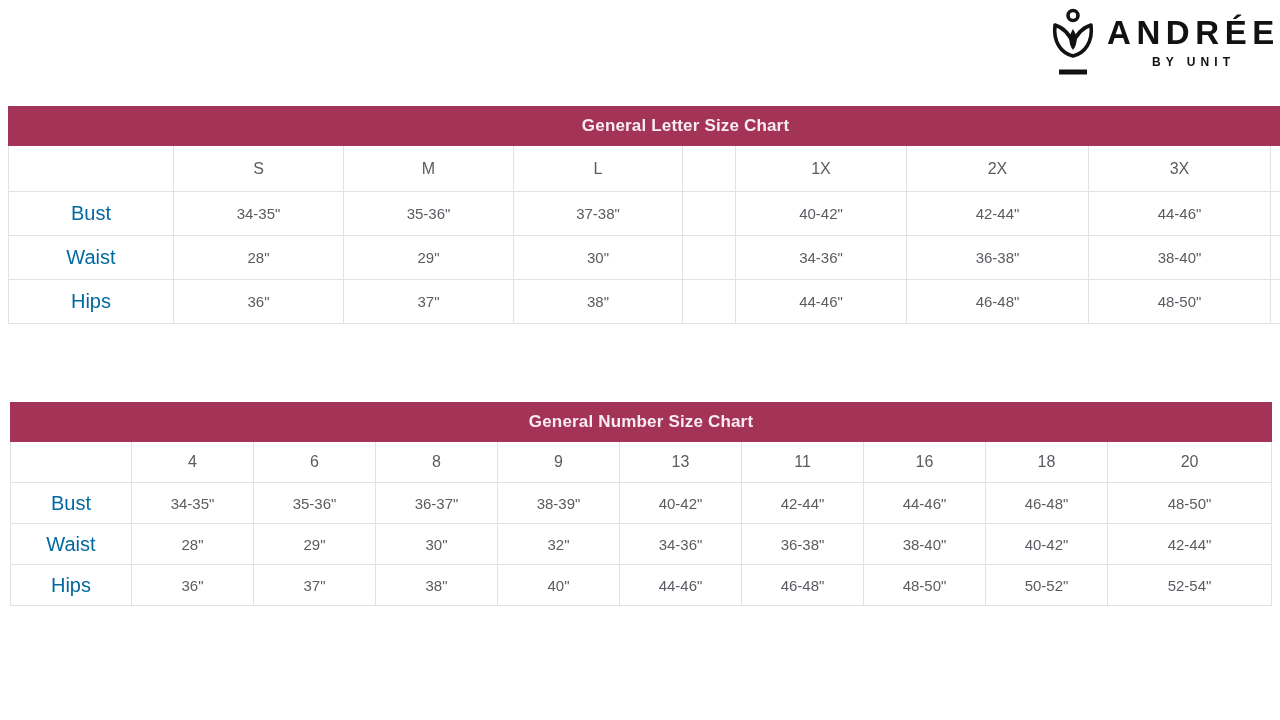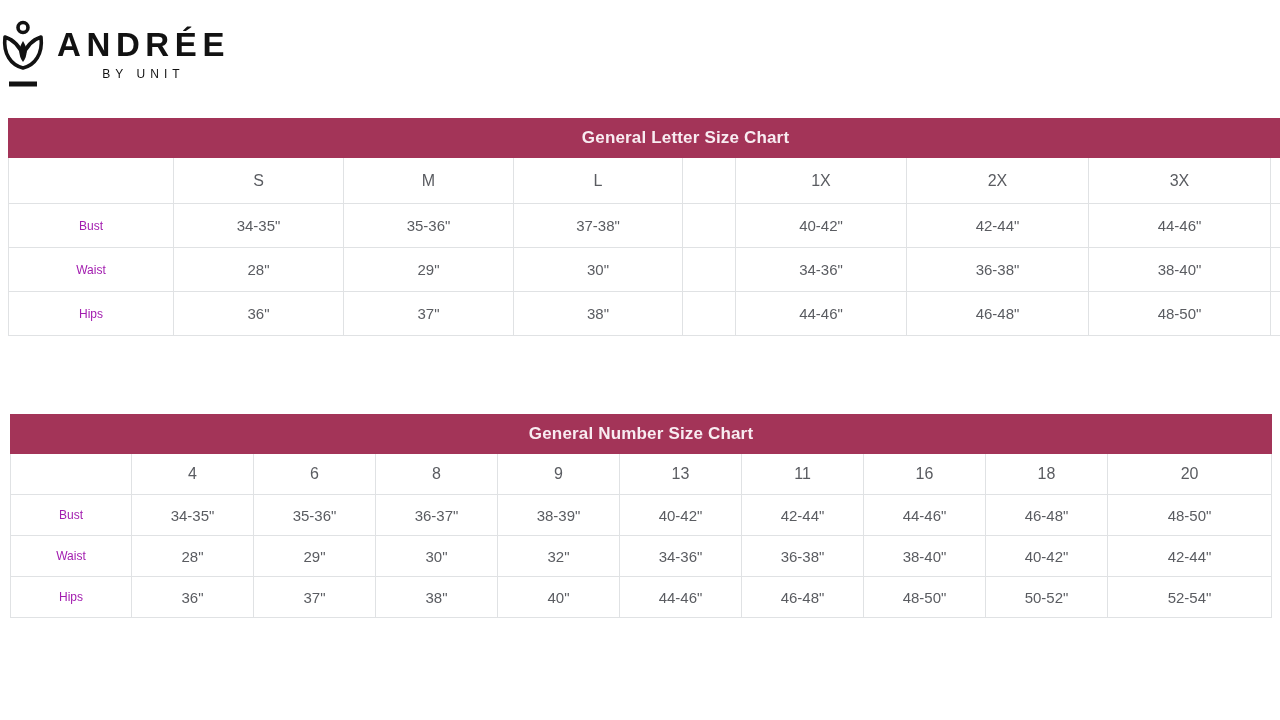--- a/index.html
+++ b/index.html
@@ -5,43 +5,43 @@
   * { margin: 0; padding: 0; box-sizing: border-box; }
   html, body {
     width: 1280px; height: 720px;
     background: #ffffff;
     overflow: hidden;
     font-family: "Liberation Sans", "DejaVu Sans", sans-serif;
   }
 
   
   header.brand {
-    padding-top: 20px;
+    padding-top: 8px;
     display: flex;
-    justify-content: flex-start;
+    justify-content: flex-end;
   }
   .logo {
     display: flex;
     align-items: center;
     gap: 11px;
   }
   .logo svg { display: block; }
   .logo-text { text-align: center; }
   .brand-name {
     font-size: 33px;
     font-weight: 700;
     letter-spacing: 0.17em;
     color: #121212;
     line-height: 1.1;
     white-space: nowrap;
   }
   .brand-tagline {
     margin-top: 3px;
     font-size: 12px;
-    font-weight: 400;
+    font-weight: 700;
     letter-spacing: 0.42em;
     color: #121212;
     white-space: nowrap;
   }
 
   
   .section-letter { margin: 30px 0 0 8px; border-radius: 21px; }
   .clip { width: 1272px; overflow: hidden; }
   .section-number { margin: 78px 0 8px 10px; }
 
@@ -69,22 +69,22 @@
   .size-table .col-head {
     font-size: 16px;
     font-weight: 400;
     color: #5a5c61;
   }
   .size-table tbody td {
     font-size: 15px;
     color: #5a5c61;
   }
   .size-table .row-label {
-    font-size: 12px;
-    color: #a21caf;
+    font-size: 20px;
+    color: #0369a1;
   }
   table.letter { width: 1354px; }
   table.letter .col-head { height: 46px; }
   table.letter tbody td  { height: 44px; }
   table.number { width: 1261px; }
   table.number .col-head { height: 41px; }
   table.number tbody td  { height: 41px; }
 </style>
 </head>
 <body>

